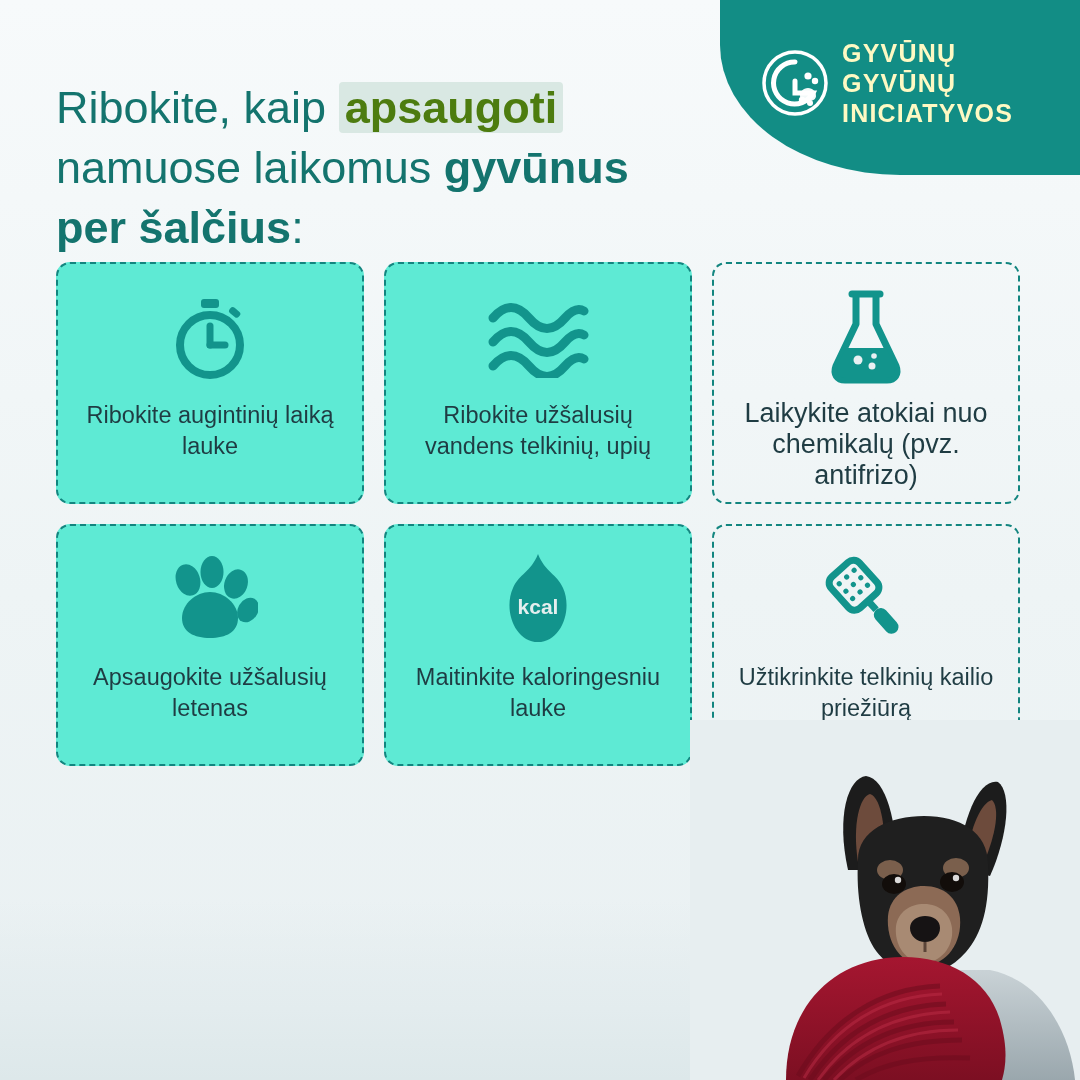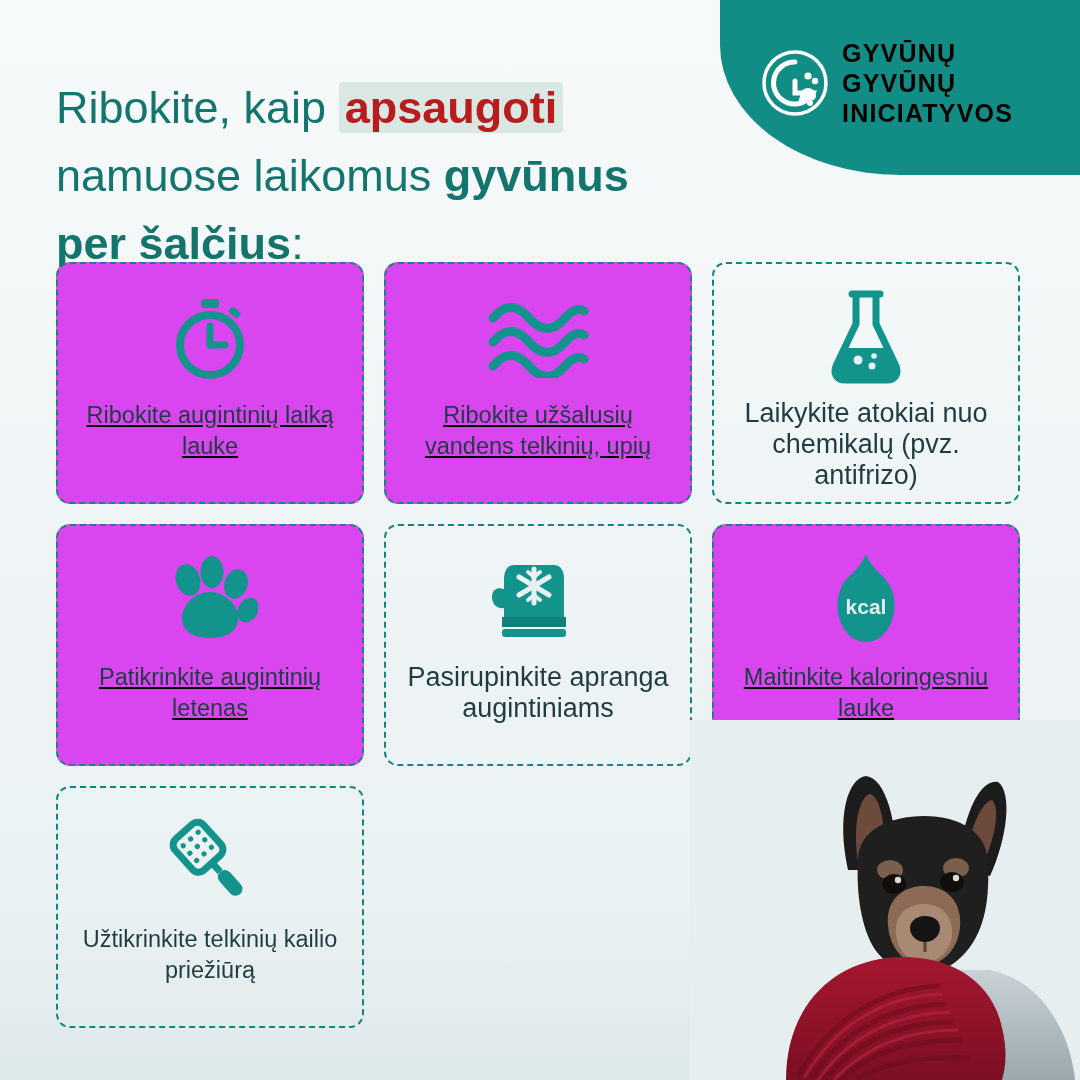--- a/index.html
+++ b/index.html
@@ -44,21 +44,21 @@
   }
   .logo-mark {
     width: 66px;
     height: 66px;
     flex: 0 0 66px;
     position: relative;
     margin-right: 14px;
     margin-top: -10px;
   }
   .logo-text {
-    color: #000000;
+    color: #fef9c3;
     font-weight: bold;
     font-size: 25px;
     line-height: 30px;
     letter-spacing: 1.2px;
     margin-top: -10px;
   }
 
   
   .heading {
     position: absolute;
@@ -68,28 +68,27 @@
     font-size: 45px;
     line-height: 60px;
     color: #14746e;
     font-weight: normal;
   }
   .heading .bold {
     font-weight: bold;
   }
   .heading .hl {
     font-weight: bold;
-    color: #b91c1c;
+    color: #4d7c0f;
     background: #d9e8e3;
     padding: 0 6px;
     border-radius: 4px;
   }
   .heading .line2, .heading .line3 {
     display: block;
-    margin-top: 8px;
   }
 
   
   .grid {
     position: absolute;
     left: 56px;
     top: 262px;
     width: 972px;
     display: grid;
     grid-template-columns: repeat(3, 308px);
@@ -101,22 +100,21 @@
     border-radius: 14px;
     box-sizing: border-box;
     display: flex;
     flex-direction: column;
     align-items: center;
     justify-content: flex-start;
     padding: 26px 14px 18px;
     background: transparent;
   }
   .card.filled {
-    background: #d946ef;
-    text-decoration: underline;
+    background: #5eead4;
   }
   .card-icon {
     height: 96px;
     display: flex;
     align-items: center;
     justify-content: center;
     margin-bottom: 14px;
     text-align: center;
   }
   .card-label {
@@ -223,45 +221,23 @@
   <div class="card filled">
     <div class="card-icon">
       <svg width="96" height="92" viewBox="0 0 96 92">
         <ellipse cx="26" cy="26" rx="12" ry="16" fill="#12948c" transform="rotate(-18 26 26)"></ellipse>
         <ellipse cx="50" cy="18" rx="11.5" ry="16" fill="#12948c"></ellipse>
         <ellipse cx="74" cy="30" rx="11.5" ry="15" fill="#12948c" transform="rotate(20 74 30)"></ellipse>
         <ellipse cx="86" cy="56" rx="10" ry="13" fill="#12948c" transform="rotate(30 86 56)"></ellipse>
         <path d="M48 38 C62 38 76 50 76 64 C76 78 64 84 48 84 C32 84 20 78 20 64 C20 50 34 38 48 38 Z" fill="#12948c"></path>
       </svg>
     </div>
-    <div class="card-label">Patikrinkite augintinių letenas</div>
-  </div>
-
-  <div class="card">
-    <div class="card-icon">
-      <svg width="96" height="90" viewBox="0 0 96 90">
-        <path d="M24 10 C18 10 14 15 14 24 L14 62 L74 62 L74 24 C74 15 70 10 64 10 Z" fill="#12948c"></path>
-        <path d="M14 34 C8 32 2 34 2 42 C2 50 8 54 14 53 Z" fill="#12948c"></path>
-        <rect x="12" y="62" width="64" height="10" fill="#0f817a"></rect>
-        <rect x="12" y="74" width="64" height="8" rx="3" fill="#12948c"></rect>
-        <g stroke="#e9f0f2" stroke-width="5" stroke-linecap="round">
-          <path d="M44 14 L44 48"></path>
-          <path d="M29 22 L59 40"></path>
-          <path d="M59 22 L29 40"></path>
-        </g>
-        <g stroke="#e9f0f2" stroke-width="4" stroke-linecap="round">
-          <path d="M44 22 L38 17"></path>
-            <path d="M44 22 L50 17"></path>
-          <path d="M44 40 L38 45"></path>
-            <path d="M44 40 L50 45"></path>
-        </g>
-      </svg>
-    </div>
-    <div class="card-label small">Pasirupinkite apranga augintiniams</div>
-  </div>
+    <div class="card-label">Apsaugokite užšalusių letenas</div>
+  </div>
+
 
   <div class="card filled">
     <div class="card-icon">
       <svg width="86" height="96" viewBox="0 0 86 96">
         <path d="M43 2 C36 20 24 22 18 36 C8 58 20 90 43 90 C66 90 78 58 68 36 C62 22 50 20 43 2 Z" fill="#12948c"></path>
         <text x="43" y="62" text-anchor="middle" font-family="Liberation Sans, sans-serif" font-size="21" font-weight="bold" fill="#e4eeee">kcal</text>
       </svg>
     </div>
     <div class="card-label">Maitinkite kaloringesniu lauke</div>
   </div>

